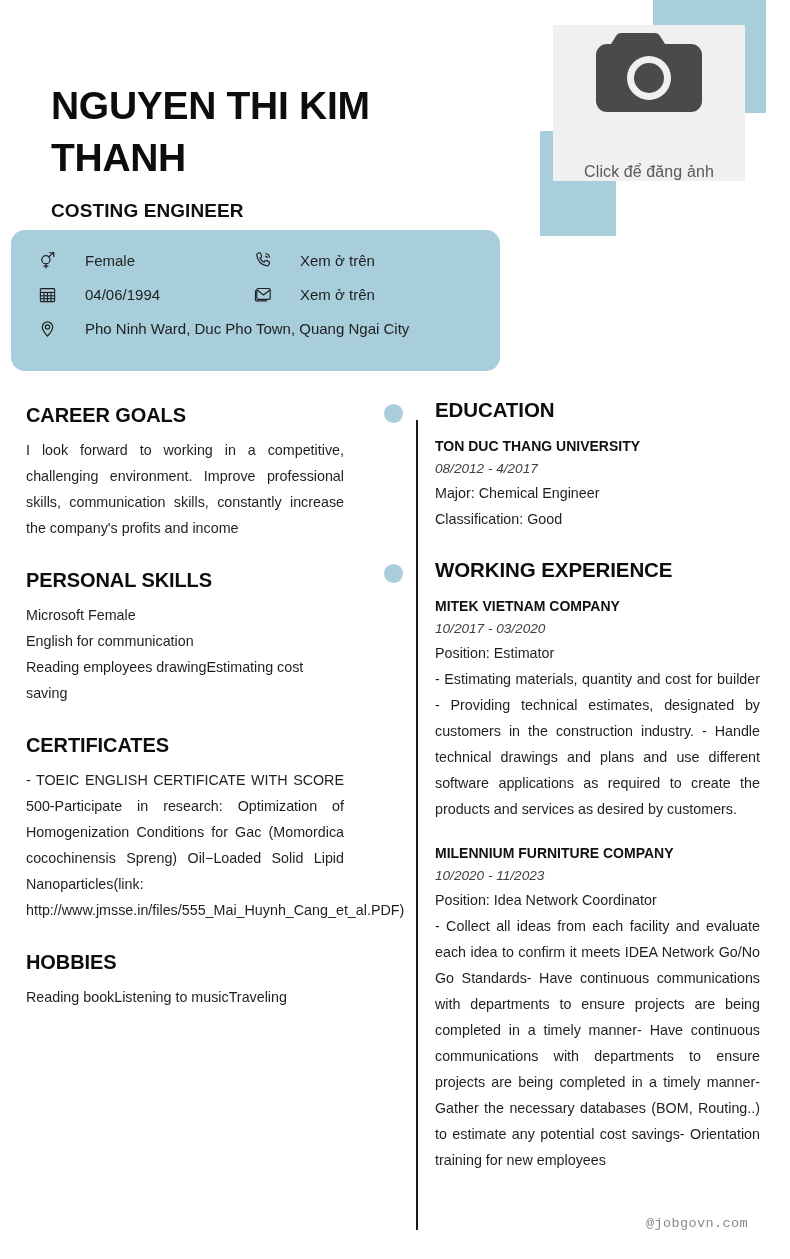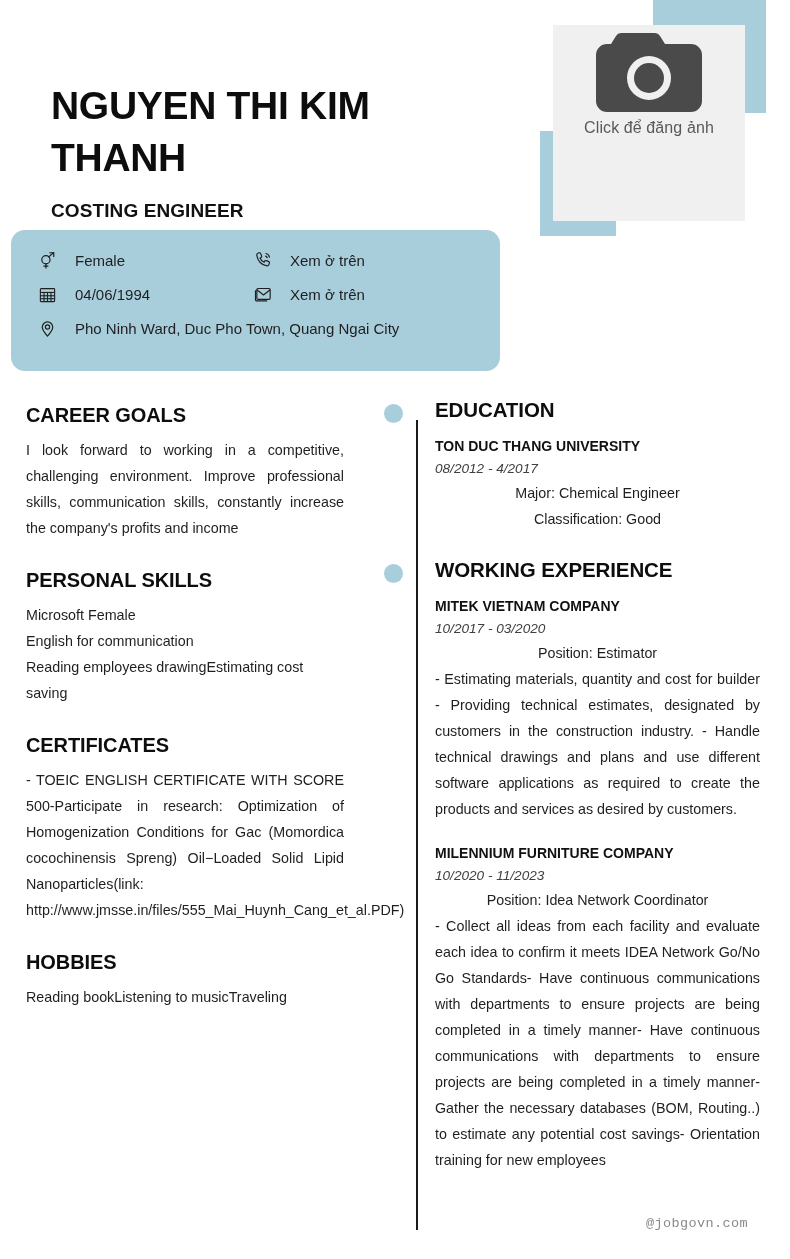--- a/index.html
+++ b/index.html
@@ -37,26 +37,26 @@
     width: 76px;
     height: 105px;
   }
 
   
   .photo-box {
     position: absolute;
     left: 553px;
     top: 25px;
     width: 192px;
-    height: 196px;
+    height: 156px;
     background: #f0f0f0;
     display: flex;
     flex-direction: column;
     align-items: center;
-    justify-content: flex-start;
+    justify-content: space-between;
   }
   .camera-icon {
     width: 112px;
     height: 88px;
     margin-bottom: 6px;
   }
   .photo-caption {
     font-size: 16px;
     color: #595959;
     letter-spacing: .1px;
@@ -99,21 +99,21 @@
     padding: 18px 26px 0 26px;
   }
   .contact-grid {
     display: grid;
     grid-template-columns: 215px auto;
     row-gap: 10px;
   }
   .contact-item {
     display: flex;
     align-items: center;
-    gap: 17px;
+    gap: 27px;
     min-height: 24px;
   }
   .contact-item.full { grid-column: 1 / span 2; }
   .contact-icon {
     width: 21px;
     height: 21px;
     flex: 0 0 21px;
     display: flex;
     align-items: center;
     justify-content: center;
@@ -201,21 +201,20 @@
   .entry-date {
     font-size: 13.6px;
     font-style: italic;
     color: #404040;
     line-height: 23px;
   }
   .entry-line {
     font-size: 14.3px;
     color: #1f1f1f;
     line-height: 26px;
-    text-align: center;
   }
   .entry-desc {
     font-size: 14.3px;
     color: #1f1f1f;
     line-height: 26px;
     text-align: justify;
   }
 
   
   .watermark {

